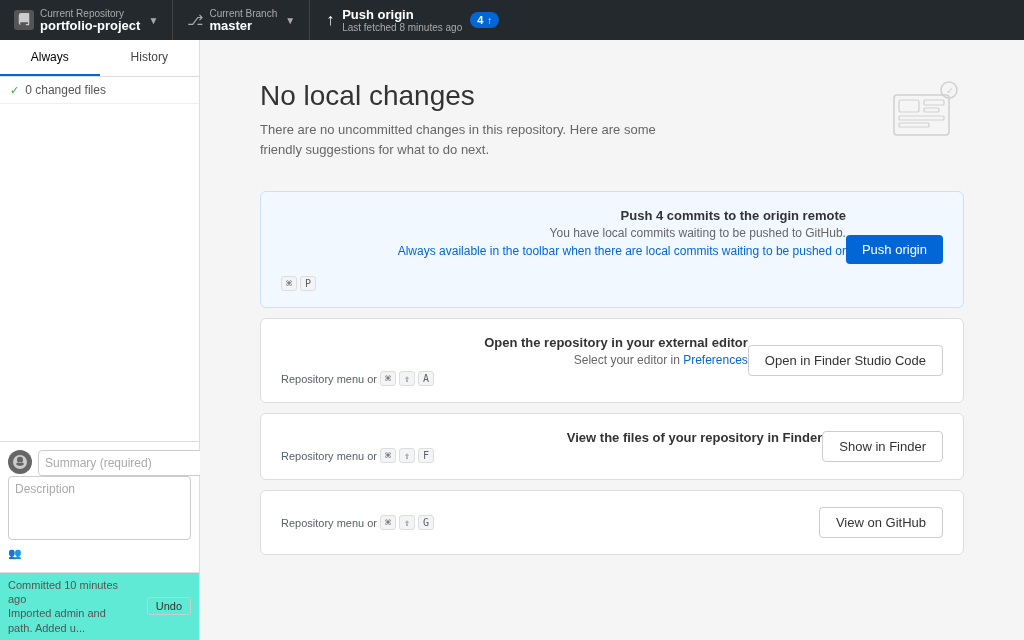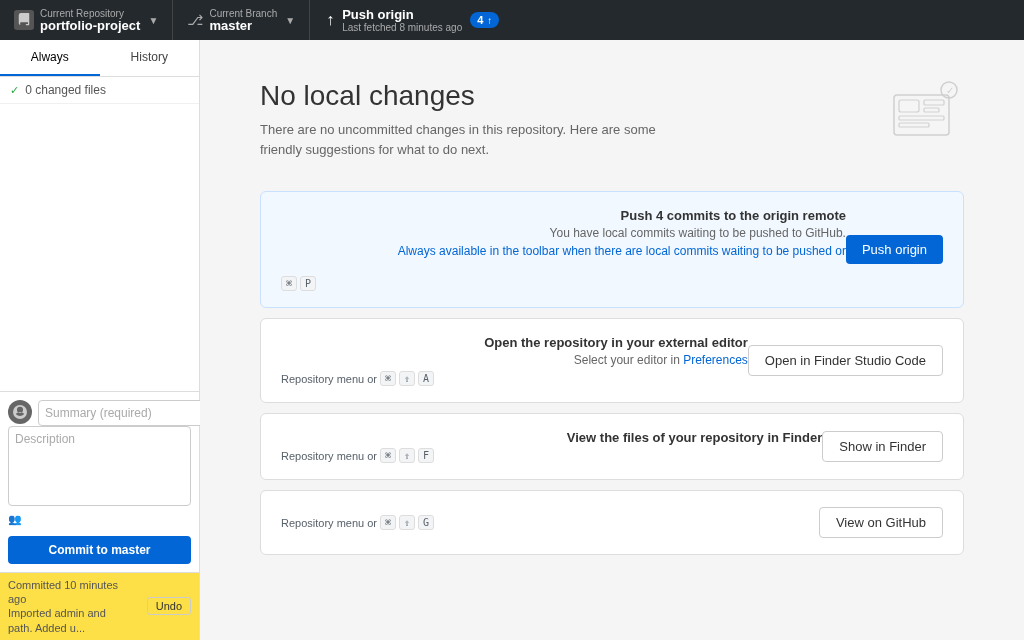--- a/index.html
+++ b/index.html
@@ -54,32 +54,32 @@
     
     .commit-area { padding: 8px; border-top: 1px solid #ddd; }
     .commit-row { display: flex; align-items: flex-start; gap: 6px; }
     .avatar-sm { width: 24px; height: 24px; border-radius: 50%; background: #666; flex-shrink: 0; display: flex; align-items: center; justify-content: center; color: #fff; font-size: 11px; }
     .summary-input {
       flex: 1; height: 26px; border: 1px solid #ccc; border-radius: 4px;
       font-size: 12px; padding: 0 6px; color: #333;
     }
     .summary-input::placeholder { color: #aaa; }
     .desc-textarea {
-      width: 100%; height: 80px; border: 1px solid #ccc; border-radius: 4px;
+      width: 100%; height: 64px; border: 1px solid #ccc; border-radius: 4px;
       font-size: 12px; padding: 5px 6px; resize: none; color: #333; font-family: inherit;
     }
     .desc-textarea::placeholder { color: #aaa; }
     .commit-btn {
       width: 100%; background: #0366d6; color: #fff; border: none;
       border-radius: 4px; padding: 7px 0; font-size: 12px; font-weight: 600;
       cursor: pointer; margin-top: 6px;
     }
     .undo-bar {
       display: flex; justify-content: space-between; align-items: center;
-      padding: 5px 8px; background: #fde047; border-top: 1px solid #ddd; font-size: 11px; color: #555; gap: 16px;
+      padding: 5px 8px; background: #5eead4; border-top: 1px solid #ddd; font-size: 11px; color: #555; gap: 16px;
     }
     .undo-text { line-height: 1.3; }
     .undo-btn { background: none; border: 1px solid #ccc; border-radius: 3px; font-size: 11px; padding: 2px 8px; cursor: pointer; color: #333; }
 
     
     .main-content { flex: 1; overflow-y: auto; background: #f5f5f5; padding: 40px 60px 40px 60px; }
     .no-changes-section { margin-bottom: 32px; display: flex; justify-content: space-between; align-items: flex-start; }
     .no-changes-text h1 { font-size: 28px; font-weight: 300; color: #333; margin-bottom: 8px; }
     .no-changes-text p { font-size: 13px; color: #666; max-width: 420px; line-height: 1.5; }
     .illustration { width: 80px; height: 70px; opacity: 0.4; }
@@ -160,21 +160,20 @@
           <svg width="14" height="14" viewBox="0 0 16 16" fill="#ccc">
               <path d="M8 0a8 8 0 100 16A8 8 0 008 0zm0 2a3.5 3.5 0 110 7 3.5 3.5 0 010-7zm0 10.5a6.47 6.47 0 01-4.6-1.9C3.7 9.1 5.7 8 8 8s4.3 1.1 4.6 2.6A6.47 6.47 0 018 12.5z"></path>
             </svg>
         </div>
         <input class="summary-input" type="text" placeholder="Summary (required)" style="">
       </div>
       <textarea class="desc-textarea" placeholder="Description" style=""></textarea>
       <div style="font-size:11px;color:#666;padding:3px 0 4px 0;display:flex;align-items:center;gap:4px;">
         <span>👥</span>
       </div>
-      <button class="commit-btn">Commit to master</button>
     </div>
     <div class="undo-bar">
       <div class="undo-text">
         <div>Committed 10 minutes ago</div>
         <div>Imported admin and path. Added u...</div>
       </div>
       <button class="undo-btn">Undo</button>
     </div>
   </div>
 

